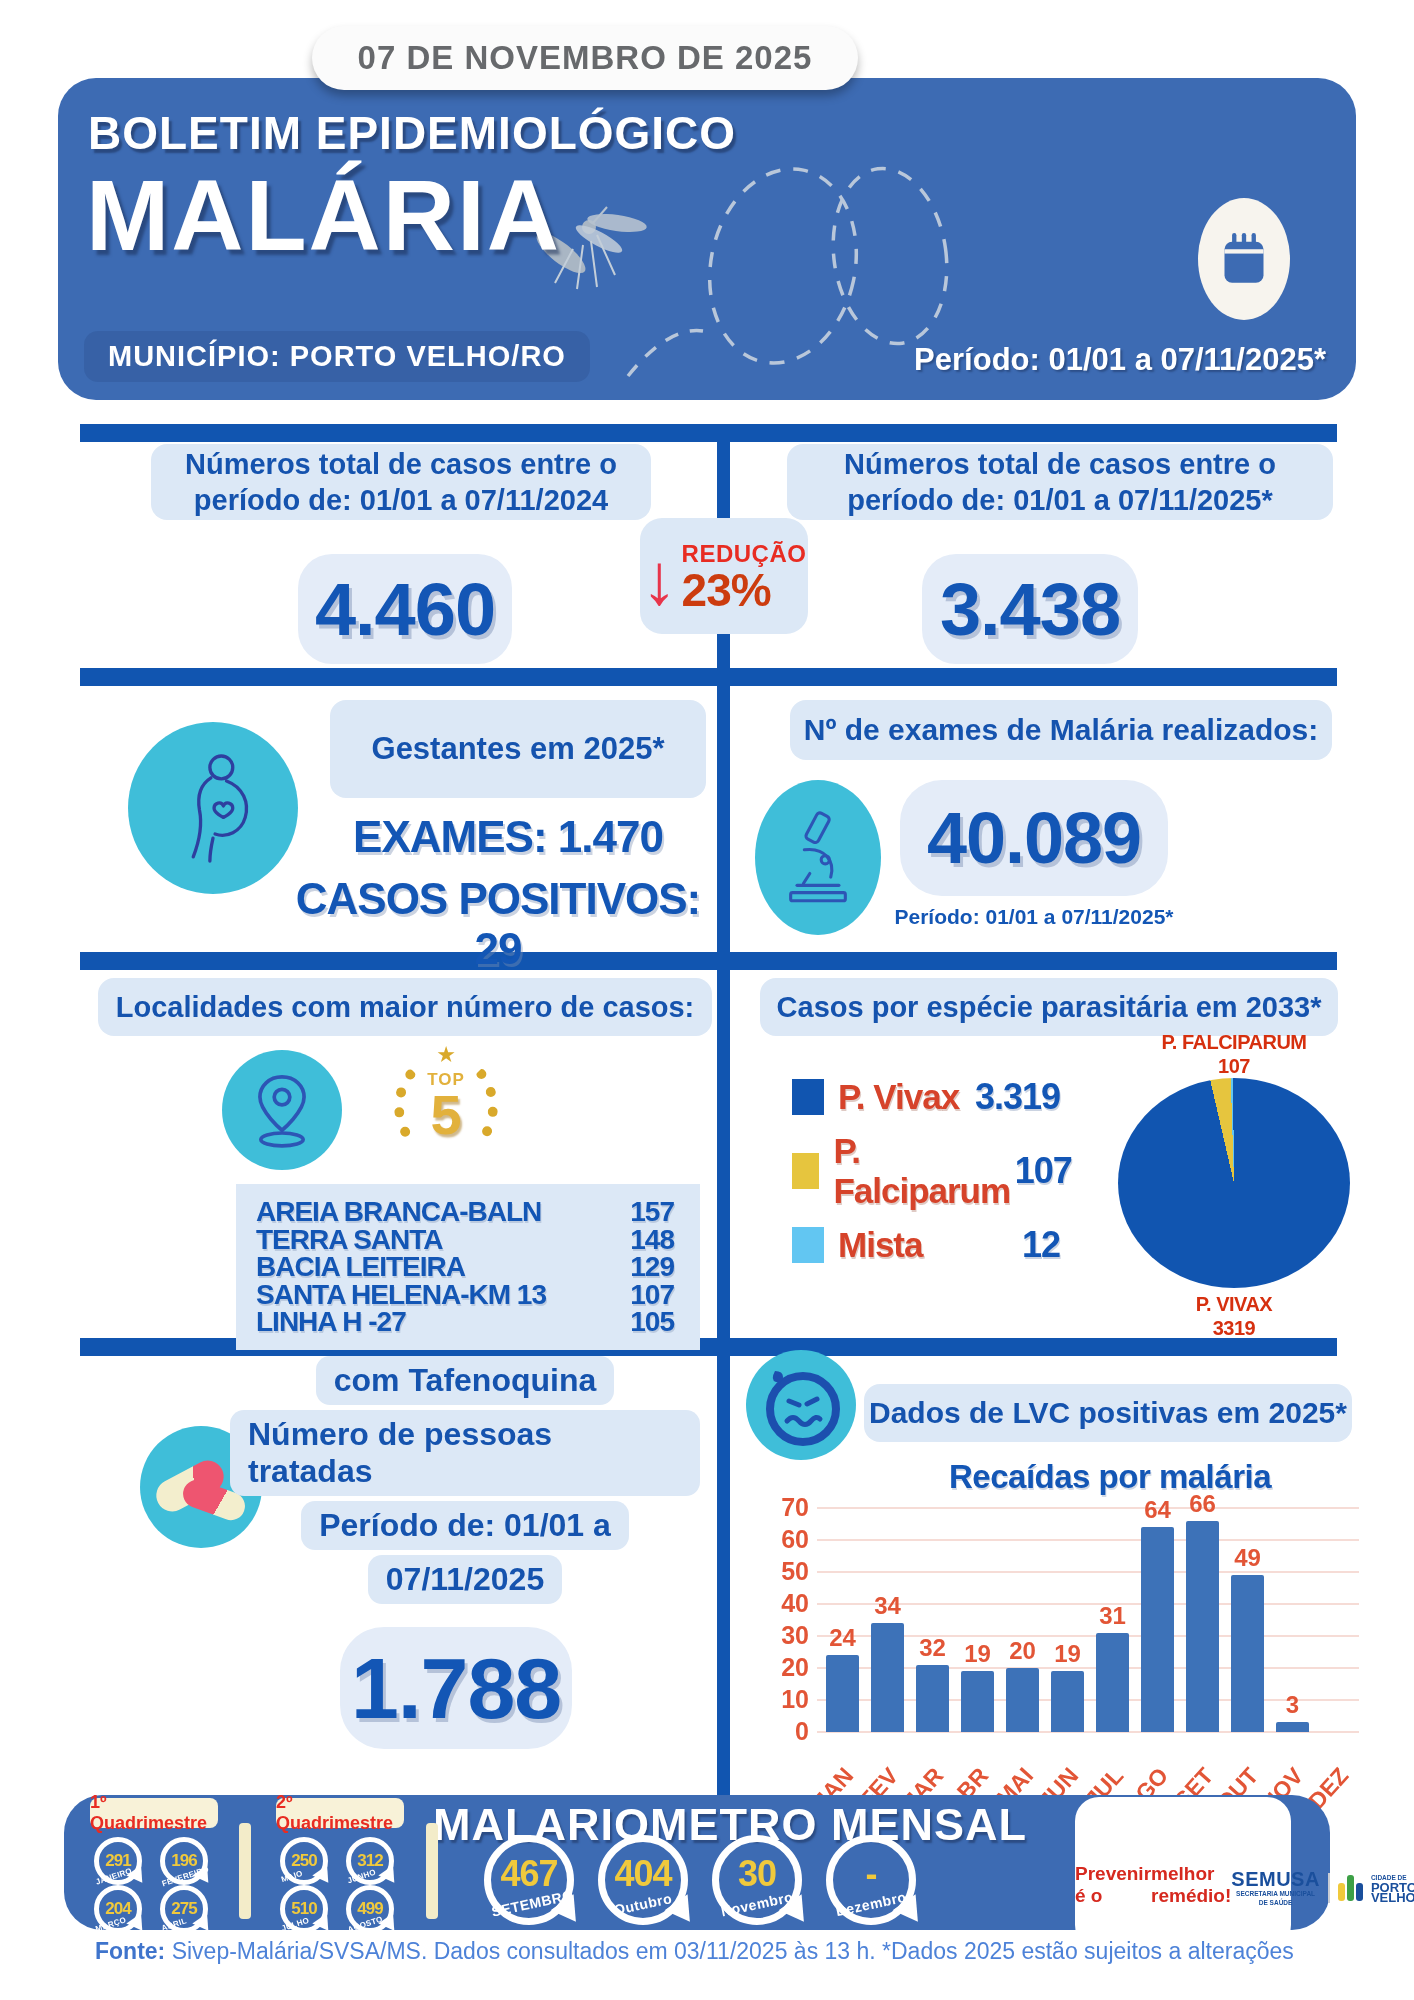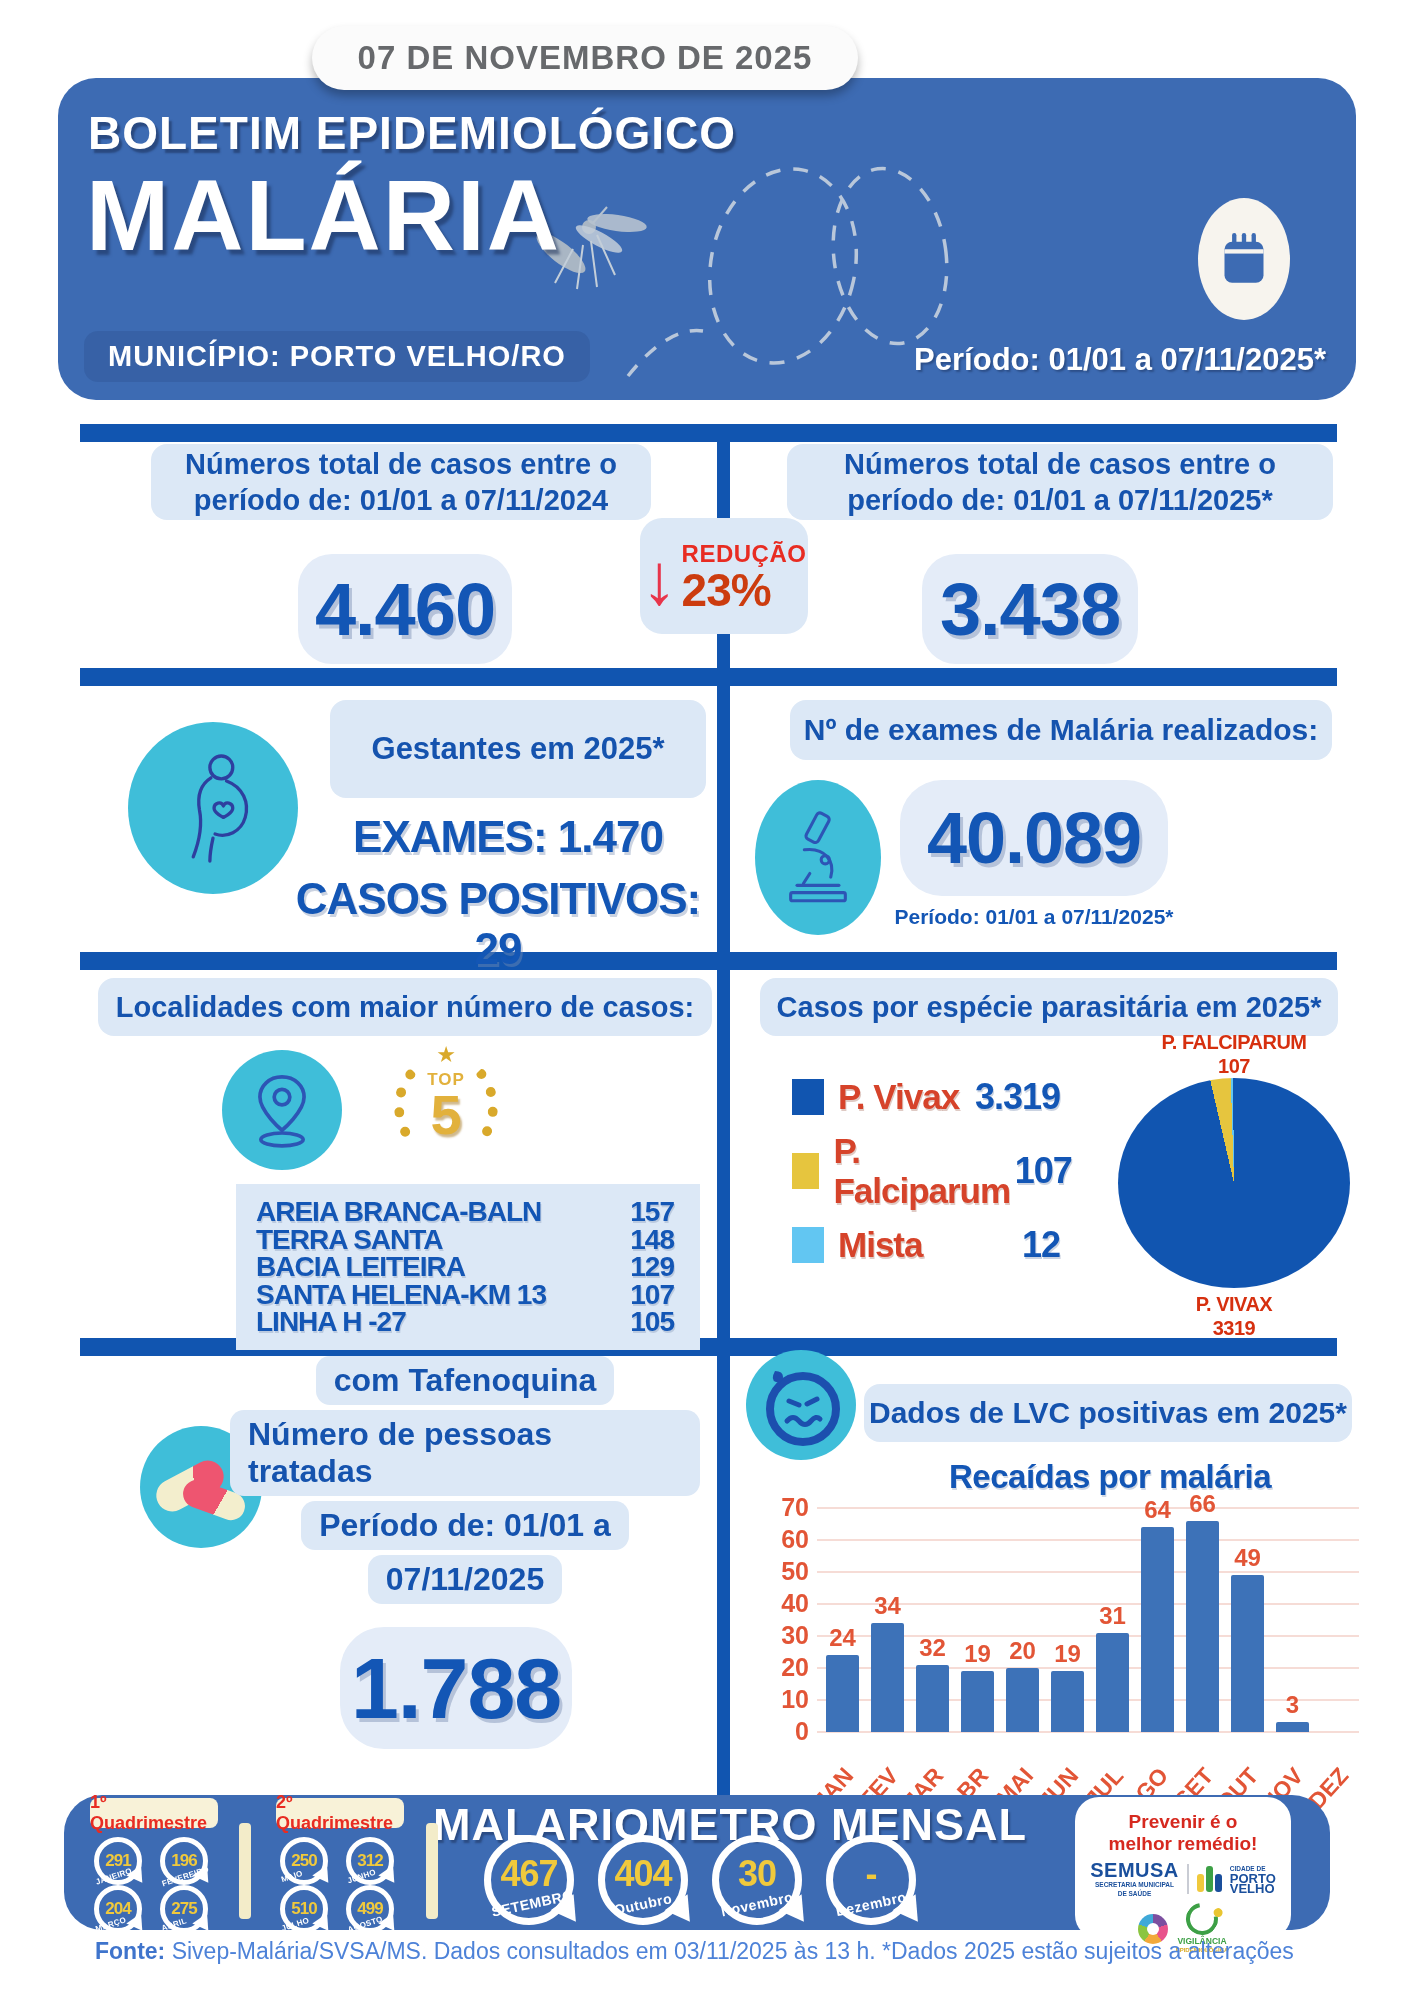--- a/index.html
+++ b/index.html
@@ -128,21 +128,21 @@
              transform:rotate(-18deg);letter-spacing:.3px;white-space:nowrap;}
   .cream-div{position:absolute;top:28px;width:12px;height:96px;background:#f3ecc9;border-radius:4px;}
   .spin-big{position:absolute;top:40px;width:76px;height:76px;border:7px solid #fff;border-radius:50%;}
   .spin-big::after{content:"";position:absolute;right:-16px;bottom:-6px;width:0;height:0;border-left:14px solid transparent;
                border-right:14px solid transparent;border-top:24px solid #fff;transform:rotate(-35deg);}
   .spin-big .num{position:absolute;inset:0;display:flex;align-items:center;justify-content:center;margin-top:-12px;
                  color:#f0c93c;font-weight:bold;font-size:36px;letter-spacing:-1px;}
   .spin-big .mon{position:absolute;bottom:6px;width:100%;text-align:center;color:#fff;font-size:14px;
                  font-weight:bold;transform:rotate(-12deg);letter-spacing:.5px;}
   .prev-box{position:absolute;left:1011px;top:2px;width:216px;height:128px;background:#fff;border-radius:24px;
-            display:flex;flex-direction:column;align-items:center;padding-top:14px;}
+            display:flex;align-items:center;padding-top:24px;}
   .prev-l{color:#d6291f;font-weight:bold;font-size:19px;line-height:22px;}
   .logo-row{display:flex;align-items:center;gap:8px;margin-top:5px;}
   .semusa{display:flex;flex-direction:column;align-items:center;line-height:9px;}
   .semusa-name{color:#1a4f9c;font-weight:bold;font-size:20px;letter-spacing:.5px;line-height:20px;}
   .semusa-sub{color:#1a4f9c;font-weight:bold;font-size:6.5px;}
   .logo-sep{width:2px;height:30px;background:#c9ccd4;}
   .pv-flag{display:flex;align-items:flex-end;gap:2px;}
   .pv-flag i{display:block;width:7px;border-radius:3px;}
   .pv-f1{height:18px;background:#f0c93c;} .pv-f2{height:26px;background:#3da046;} .pv-f3{height:18px;background:#1a4f9c;}
   .pv-city{display:flex;flex-direction:column;line-height:10px;}
@@ -288,21 +288,21 @@
       <span>SANTA HELENA-KM 13</span>
       <span>107</span>
     </div>
     <div class="loc-row">
       <span>LINHA H -27</span>
       <span>105</span>
     </div>
   </div>
 
   <div class="box-title t-esp">
-    <span>Casos por espécie parasitária em 2025*</span>
+    <span>Casos por espécie parasitária em 2033*</span>
   </div>
   <div class="legend">
     <div class="leg-row">
       <span class="leg-left">
         <span class="leg-swatch" style="background: rgb(17, 85, 176);"></span>
         <span class="leg-label">P. Vivax</span>
       </span>
       <span class="leg-value">3.319</span>
     </div>
     <div class="leg-row">

